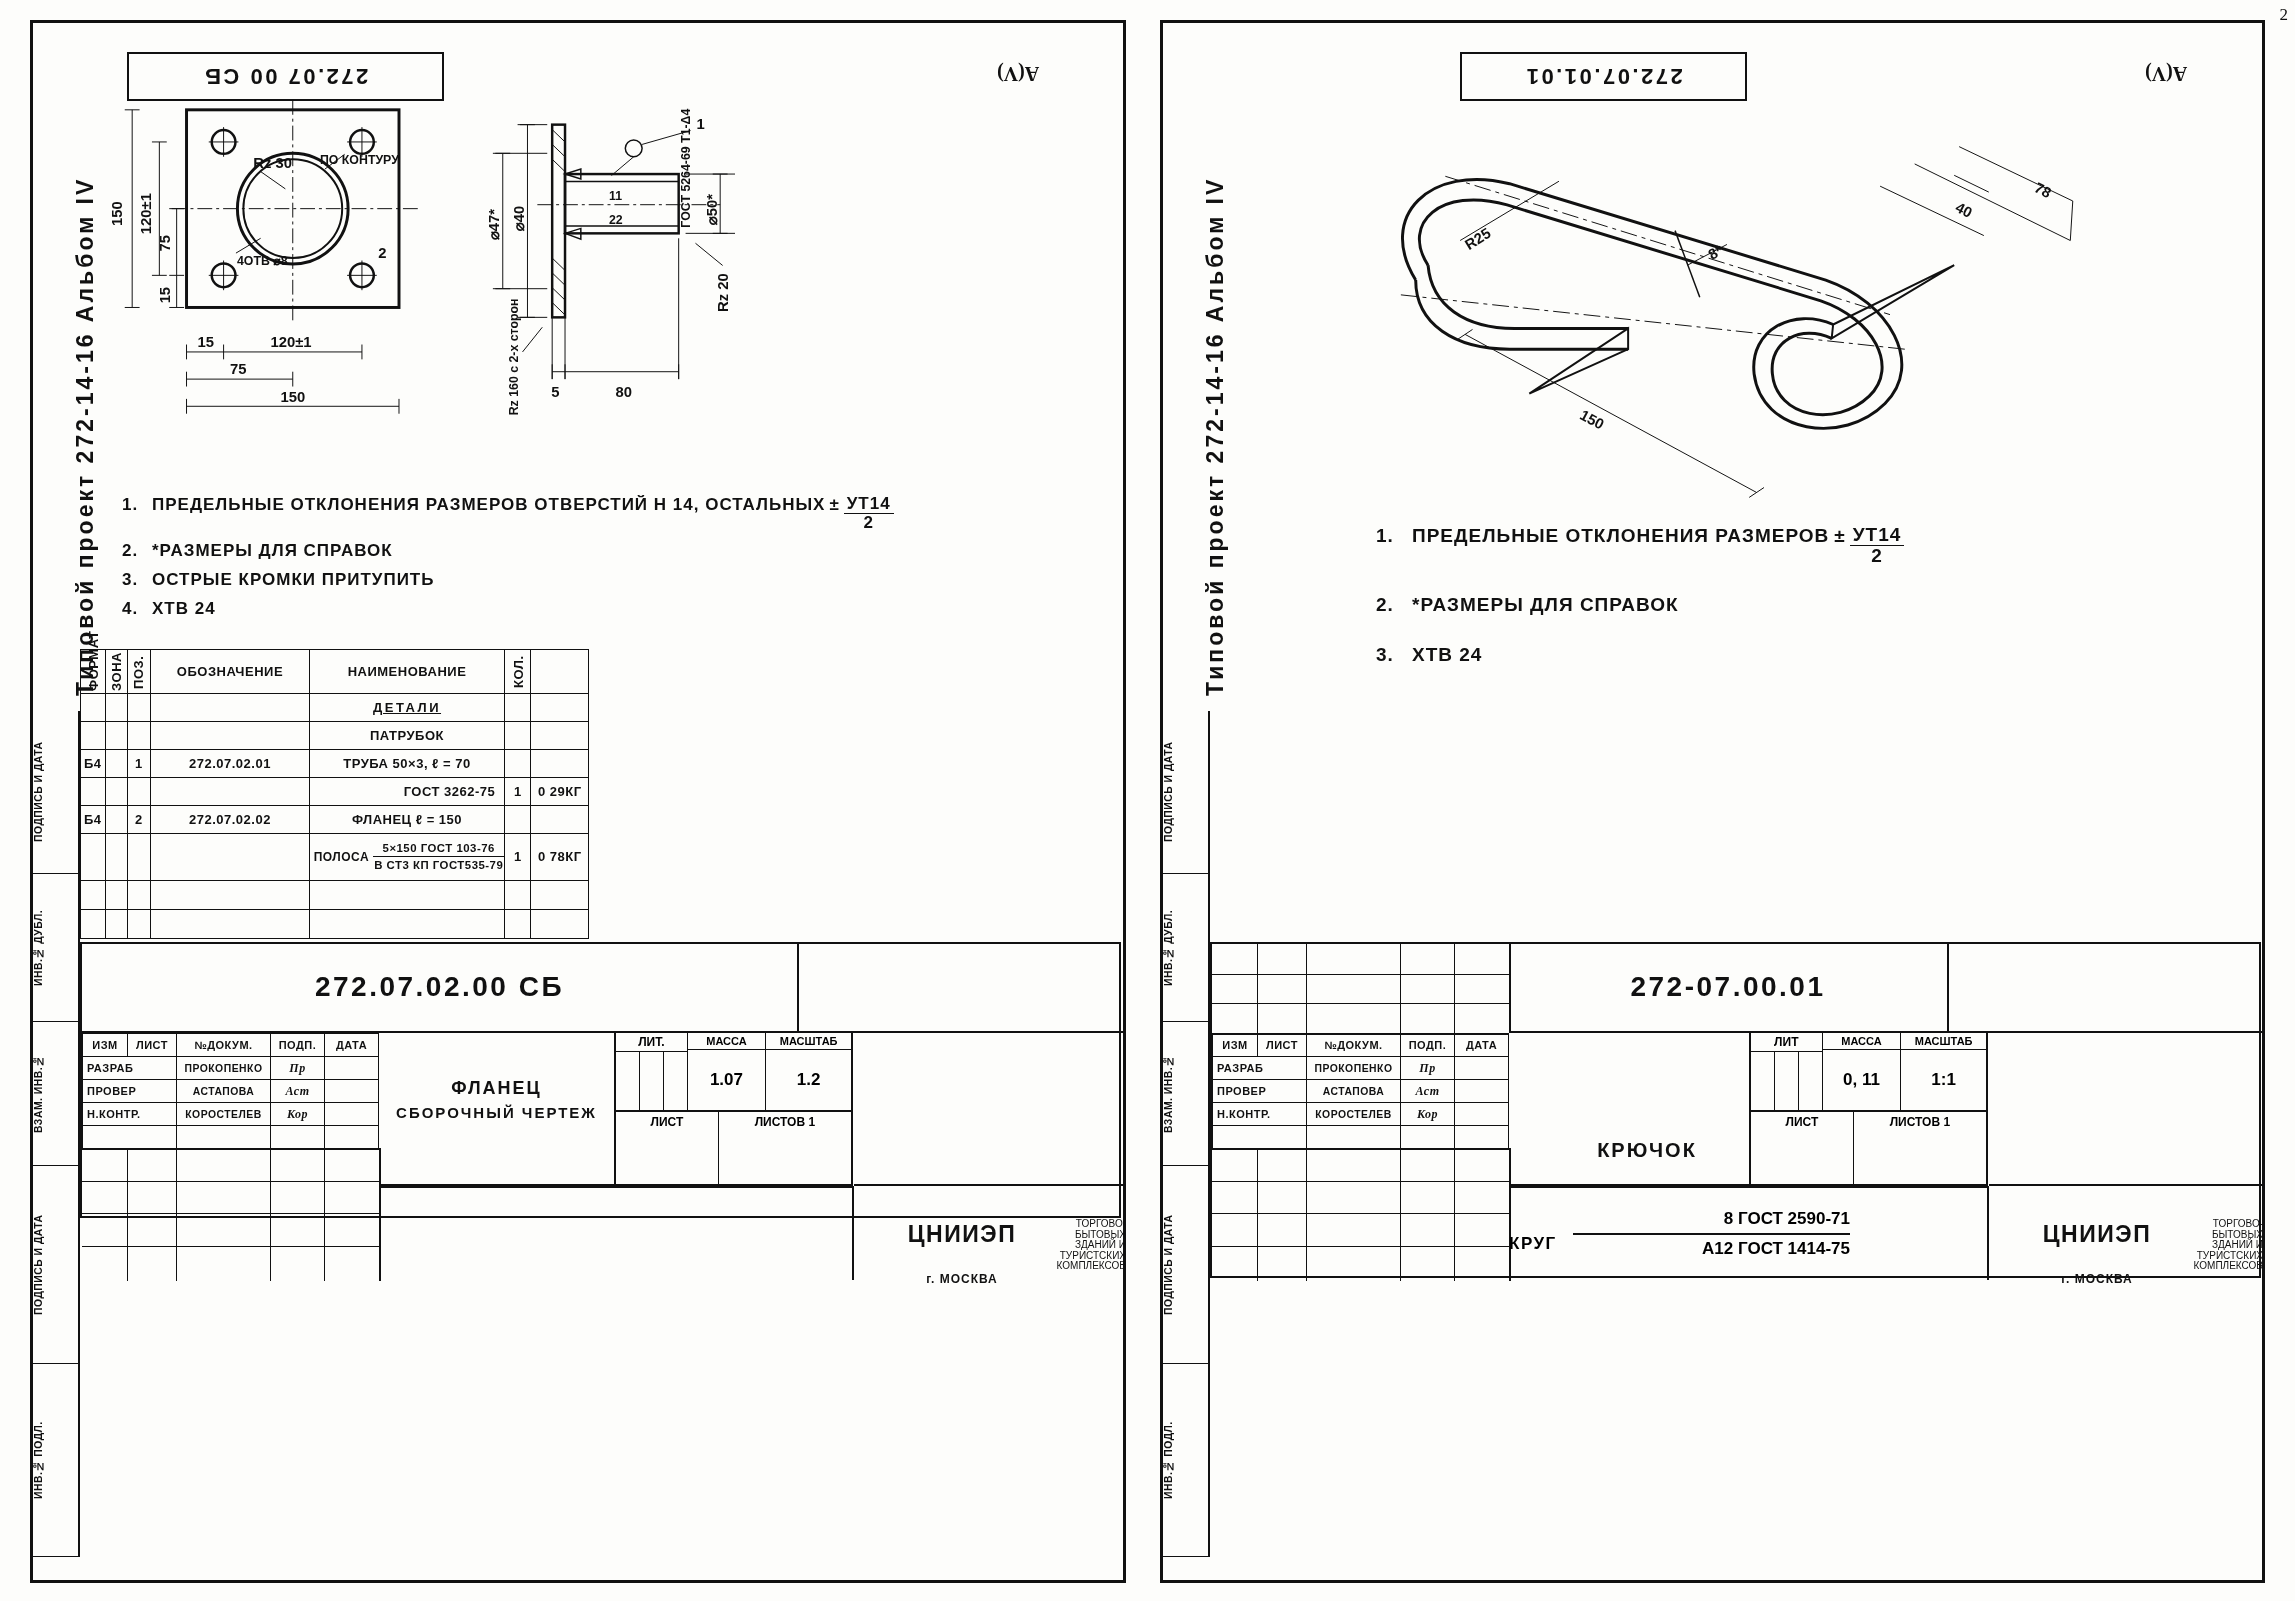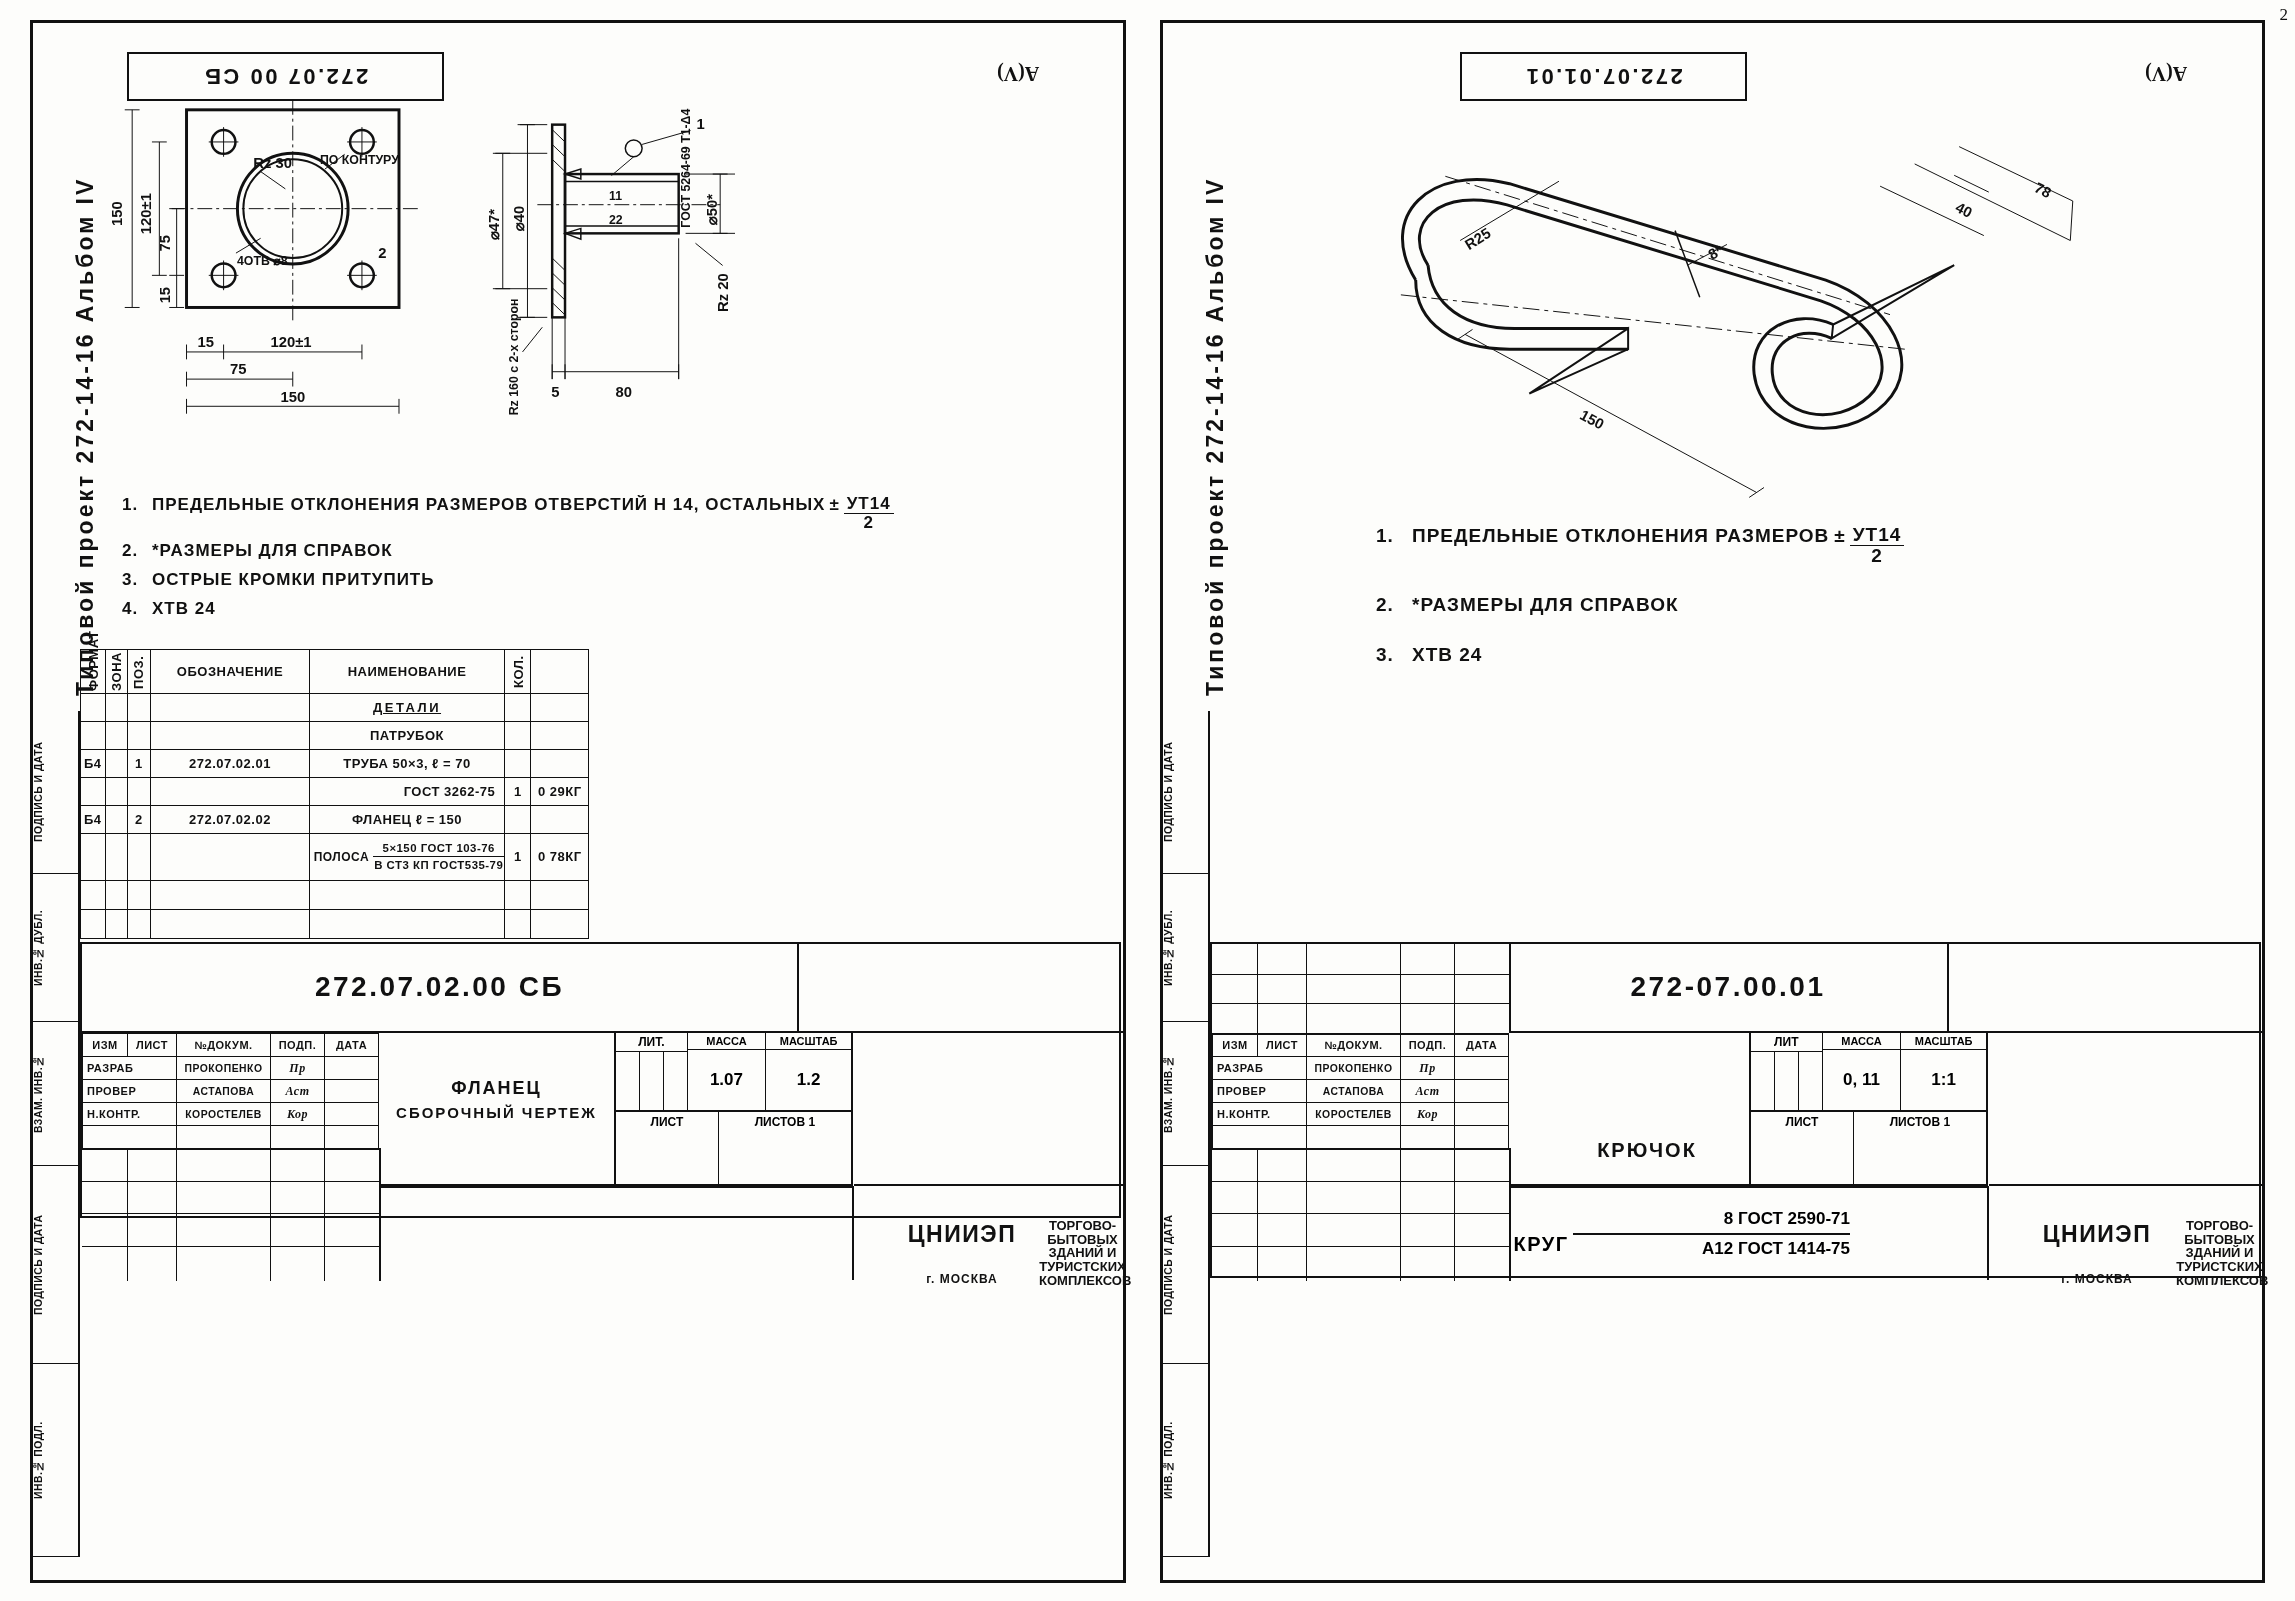--- a/index.html
+++ b/index.html
@@ -158,25 +158,25 @@
   }
   .org {
     position: absolute;
     text-align: center;
     color: #111;
   }
   .org .o1 { font-size: 23px; font-weight: bold; letter-spacing: 1.5px; }
   .org .o2 { font-size: 12px; font-weight: bold; letter-spacing: 1px; margin-top: 24px; }
   .orgsub {
     position: absolute;
-    font-size: 13px;
-    font-weight: bold;
+    font-size: 10px;
+    font-weight: normal;
     line-height: 1.05;
     color: #111;
-    text-align: center;
+    text-align: right;
   }
 
   svg { display: block; }
   .dimtxt { font-size: 30px; font-weight: bold; font-family: "Liberation Sans", sans-serif; }
   .dimtxt-s { font-size: 25px; font-weight: bold; font-family: "Liberation Sans", sans-serif; }
 </style>
 </head>
 <body>
 
 <div id="page">
@@ -791,21 +791,21 @@
         <div style="position:absolute; left:0; top:65px; width:297px; border-top:1.5px solid #111;"></div>
         <div style="position:absolute; left:0; top:98px; width:297px; border-top:1.5px solid #111;"></div>
         <div style="position:absolute; left:45px; top:0; height:133px; border-left:1.5px solid #111;"></div>
         <div style="position:absolute; left:94px; top:0; height:133px; border-left:1.5px solid #111;"></div>
         <div style="position:absolute; left:188px; top:0; height:133px; border-left:1.5px solid #111;"></div>
         <div style="position:absolute; left:242px; top:0; height:133px; border-left:1.5px solid #111;"></div>
         <div style="position:absolute; left:297px; top:0; height:133px; border-left:2px solid #111;"></div>
       </div>
 
       <div style="position:absolute; left:297px; top:242px; width:480px; height:94px; border-top:2px solid #111; border-right:2px solid #111; display:flex; align-items:center;">
-        <div style="width:64px; text-align:center; font-size:20px; font-weight:bold; letter-spacing:1.5px;margin-top:20px;">КРУГ</div>
+        <div style="width:64px; font-size:17px; font-weight:bold; letter-spacing:1.5px;margin-top:20px;">КРУГ</div>
         <div style="flex:0 0 277px; display:flex; flex-direction:column; text-align:right;">
           <div style="font-size:17px; font-weight:bold; padding:4px 0; border-bottom:2px solid #111;">8 ГОСТ 2590-71</div>
           <div style="font-size:17px; font-weight:bold; padding:4px 0;">А12 ГОСТ 1414-75</div>
         </div>
       </div>
     </div>
   </div>
 </div>
 
 

